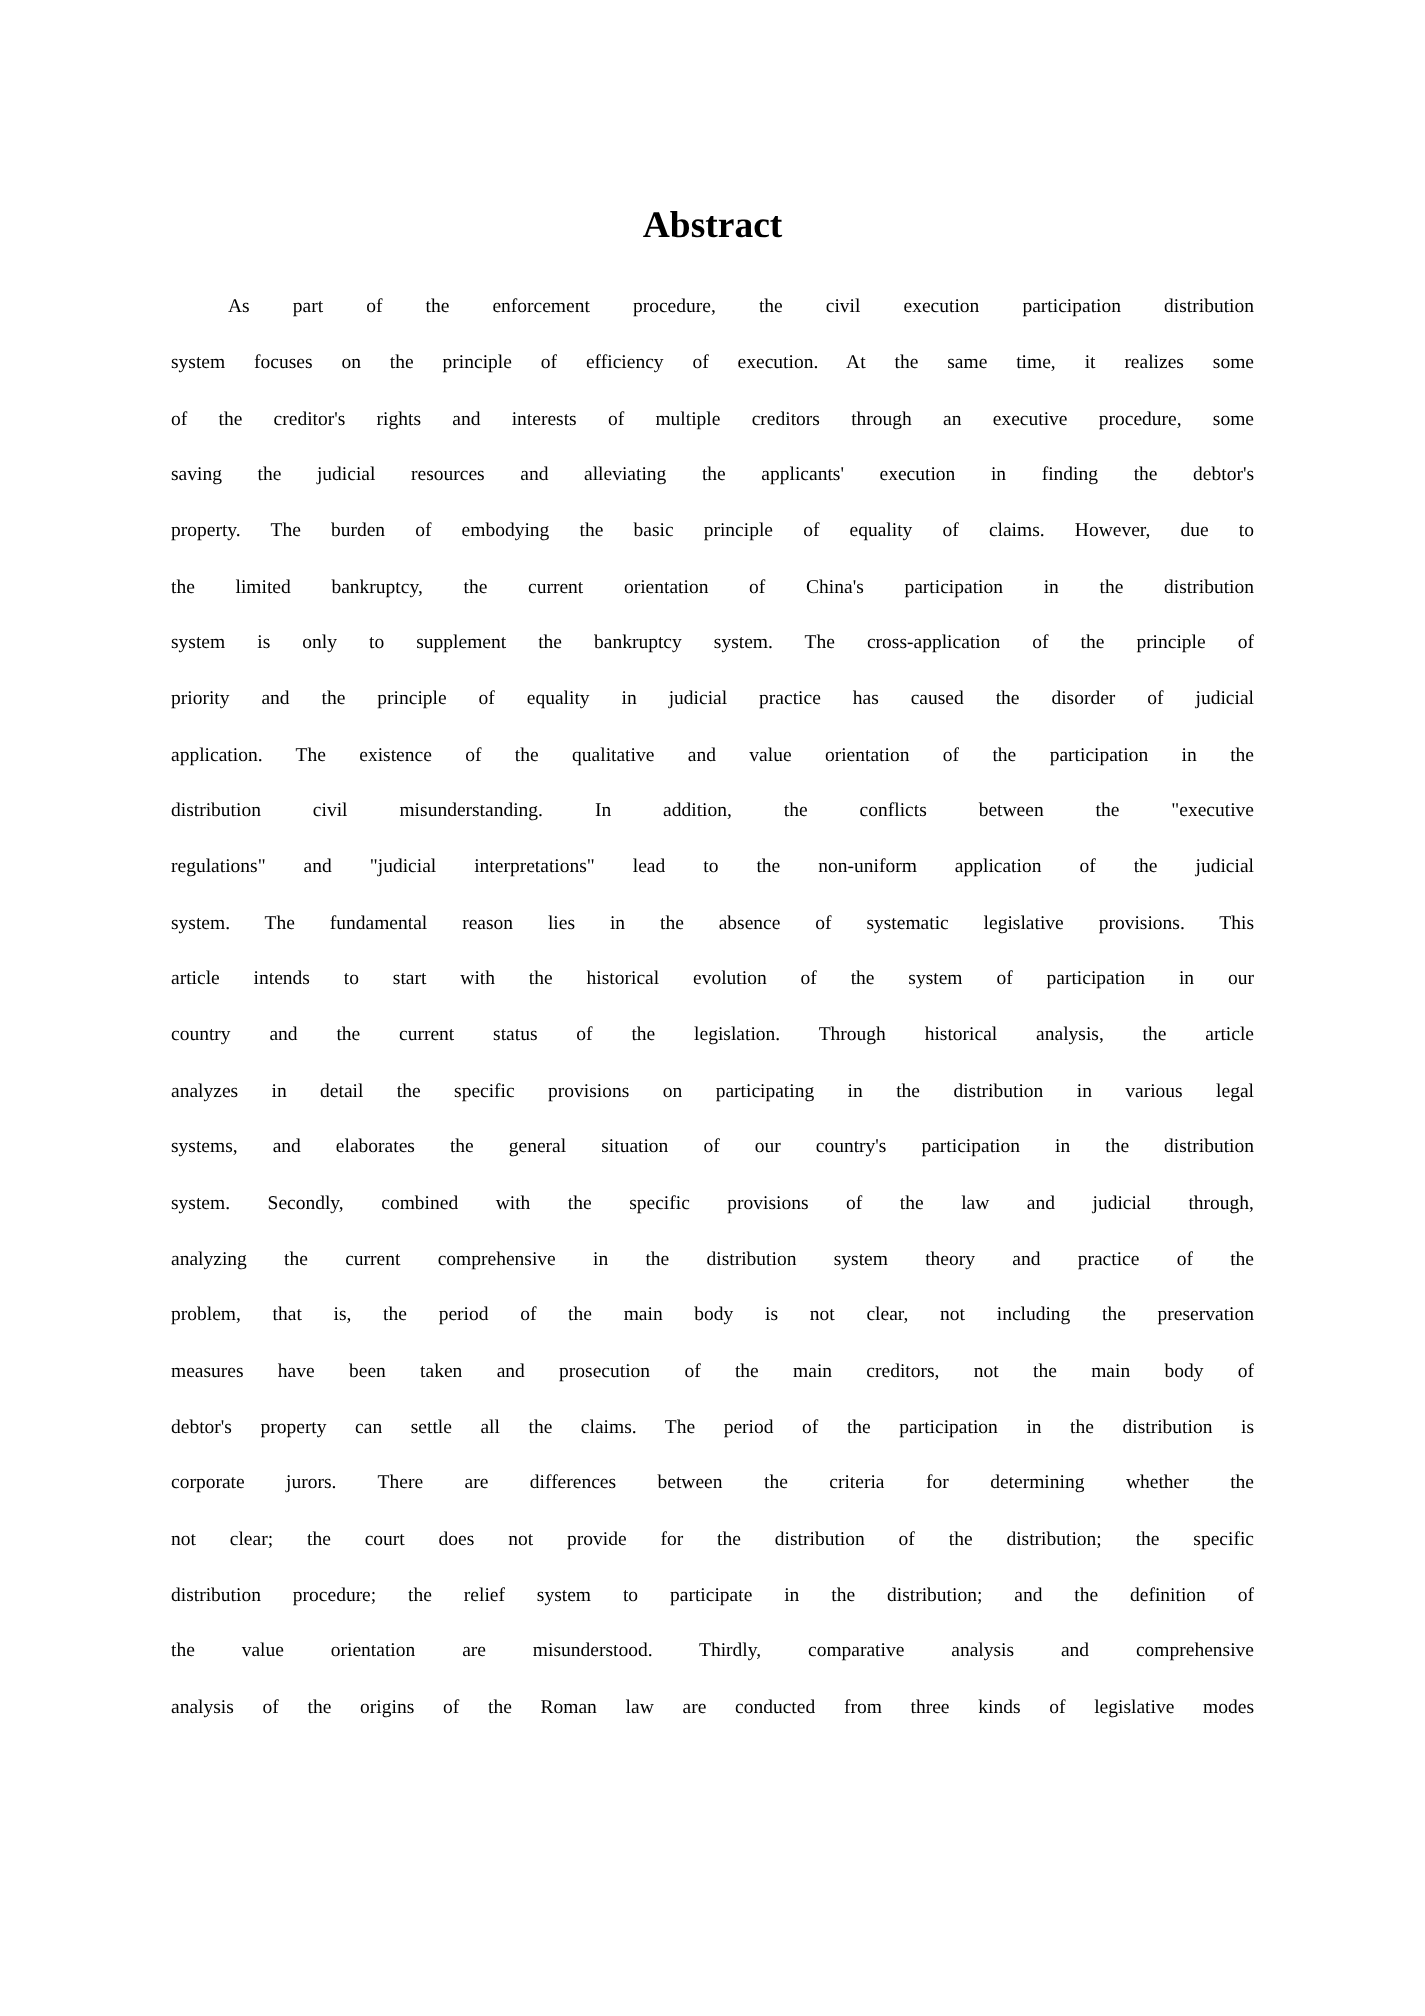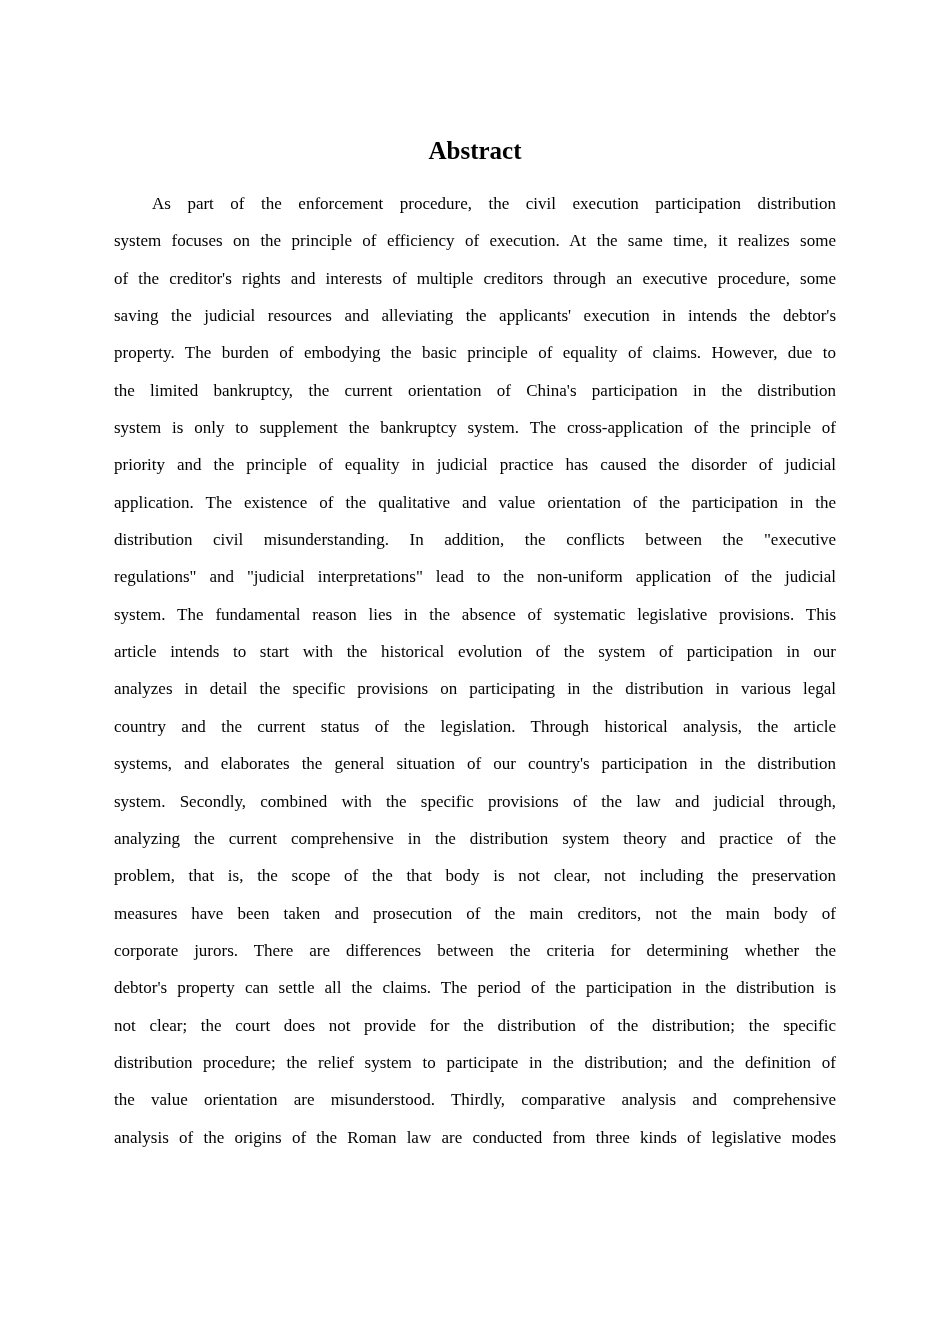--- a/index.html
+++ b/index.html
@@ -37,58 +37,58 @@
     }
     .body {
       position: absolute;
       left: 114px;
       width: 722px;
       top: 185px;
       margin: 0;
     }
     .line {
       display: block;
-      font-size: 17px;
+      font-size: 13px;
       height: 37.35px;
       line-height: 37.35px;
       white-space: nowrap;
       text-align: justify;
       text-align-last: justify;
       overflow: visible;
     }
     .line.first {
       padding-left: 38px;
     }
   </style>
 </head>
 <body>
 
 <div class="page">
   <h1 class="title">Abstract</h1>
   <div class="body">
     <span class="line first">As part of the enforcement procedure, the civil execution participation distribution</span>
     <span class="line">system focuses on the principle of efficiency of execution. At the same time, it realizes some</span>
     <span class="line">of the creditor's rights and interests of multiple creditors through an executive procedure, some</span>
-    <span class="line">saving the judicial resources and alleviating the applicants' execution in intends the debtor's</span>
+    <span class="line">saving the judicial resources and alleviating the applicants' execution in finding the debtor's</span>
     <span class="line">property. The burden of embodying the basic principle of equality of claims. However, due to</span>
     <span class="line">the limited bankruptcy, the current orientation of China's participation in the distribution</span>
     <span class="line">system is only to supplement the bankruptcy system. The cross-application of the principle of</span>
     <span class="line">priority and the principle of equality in judicial practice has caused the disorder of judicial</span>
     <span class="line">application. The existence of the qualitative and value orientation of the participation in the</span>
     <span class="line">distribution civil misunderstanding. In addition, the conflicts between the "executive</span>
     <span class="line">regulations" and "judicial interpretations" lead to the non-uniform application of the judicial</span>
     <span class="line">system. The fundamental reason lies in the absence of systematic legislative provisions. This</span>
     <span class="line">article intends to start with the historical evolution of the system of participation in our</span>
+    <span class="line">country and the current status of the legislation. Through historical analysis, the article</span>
     <span class="line">analyzes in detail the specific provisions on participating in the distribution in various legal</span>
-    <span class="line">country and the current status of the legislation. Through historical analysis, the article</span>
     <span class="line">systems, and elaborates the general situation of our country's participation in the distribution</span>
     <span class="line">system. Secondly, combined with the specific provisions of the law and judicial through,</span>
     <span class="line">analyzing the current comprehensive in the distribution system theory and practice of the</span>
-    <span class="line">problem, that is, the scope of the that body is not clear, not including the preservation</span>
+    <span class="line">problem, that is, the period of the main body is not clear, not including the preservation</span>
     <span class="line">measures have been taken and prosecution of the main creditors, not the main body of</span>
+    <span class="line">debtor's property can settle all the claims. The period of the participation in the distribution is</span>
     <span class="line">corporate jurors. There are differences between the criteria for determining whether the</span>
-    <span class="line">debtor's property can settle all the claims. The period of the participation in the distribution is</span>
     <span class="line">not clear; the court does not provide for the distribution of the distribution; the specific</span>
     <span class="line">distribution procedure; the relief system to participate in the distribution; and the definition of</span>
     <span class="line">the value orientation are misunderstood. Thirdly, comparative analysis and comprehensive</span>
     <span class="line">analysis of the origins of the Roman law are conducted from three kinds of legislative modes</span>
   </div>
 </div>
 
 </body></html>

